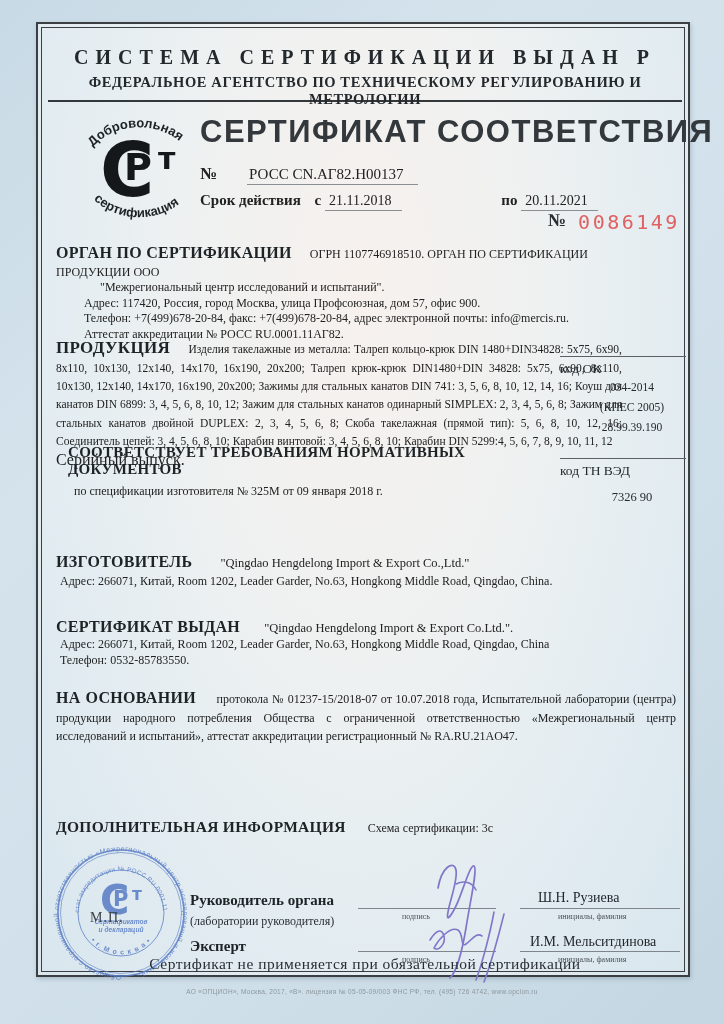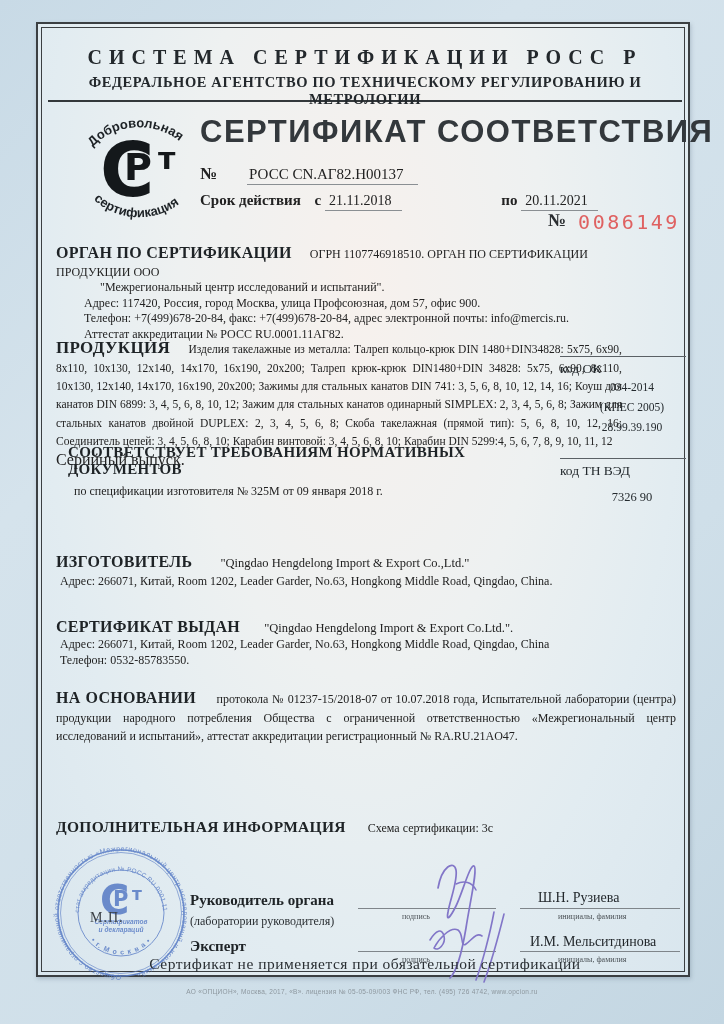--- a/index.html
+++ b/index.html
@@ -94,21 +94,21 @@
     font-family:"Liberation Sans",sans-serif;font-size:6.5px;color:#8d979e;letter-spacing:.3px;}
 </style>
 </head>
 <body>
 
 <div class="frame-outer">
   <div class="frame-inner">
     <div class="content">
 
       <div class="hdr">
-        <div class="hdr-line1">СИСТЕМА СЕРТИФИКАЦИИ РОСС Р</div>
+        <div class="hdr-line1">СИСТЕМА СЕРТИФИКАЦИИ ВЫДАН Р</div>
         <div class="hdr-line2">ФЕДЕРАЛЬНОЕ АГЕНТСТВО ПО ТЕХНИЧЕСКОМУ РЕГУЛИРОВАНИЮ И МЕТРОЛОГИИ</div>
       </div>
 
       <svg class="logo" width="150" height="122" viewBox="0 0 150 122">
         <defs>
           <path id="arcTop" d="M 18,66 A 60,54 0 0 1 134,58"></path>
           <path id="arcBot" d="M 16,66 A 62,56 0 0 0 136,72"></path>
         </defs>
         <text font-family="Liberation Sans,sans-serif" font-size="13" font-weight="bold" fill="#1d2226">
           <textPath href="#arcTop" startOffset="50%" text-anchor="middle">Добровольная</textPath>

